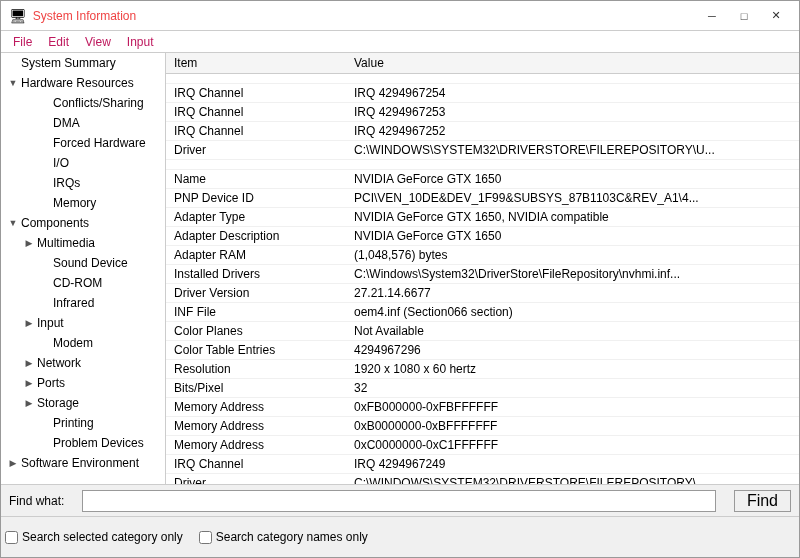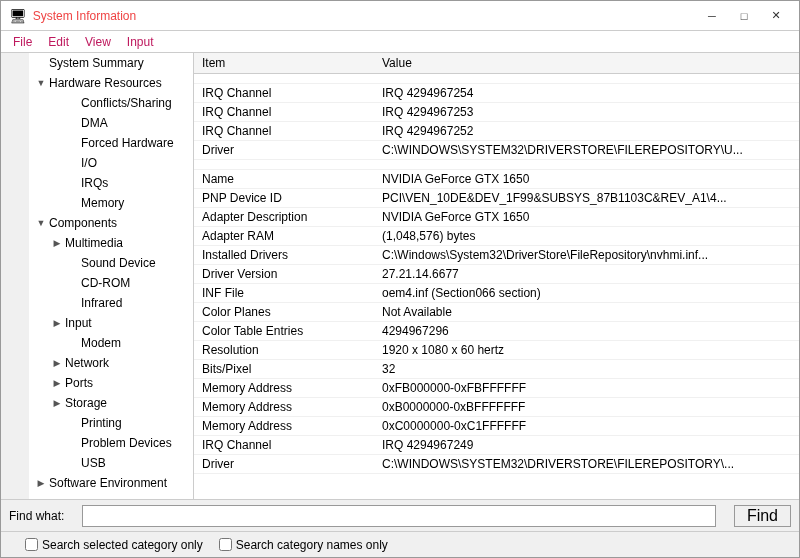--- a/index.html
+++ b/index.html
@@ -66,21 +66,20 @@
     .menu-item {
       padding: 2px 8px;
       cursor: pointer;
       font-size: 12px;
       color: #be185d;
     }
     .main-content {
       display: flex;
       flex: 1;
       overflow: hidden;
-      margin-left: 28px;
     }
     .tree-pane {
       width: 165px;
       background: #fff;
       border-right: 1px solid #ccc;
       overflow-y: auto;
       overflow-x: hidden;
       flex-shrink: 0;
     }
     .tree-item {
@@ -165,24 +164,24 @@
       height: 22px;
       padding: 0 12px;
       border: 1px solid #999;
       background: #f0f0f0;
       font-size: 16px;
       cursor: pointer;
       white-space: nowrap;
     }
     .search-options-bar {
       background: #f0f0f0;
-      height: 26px;
-      display: flex;
-      align-items: center;
-      padding: 0 24px;
+      height: 41px;
+      display: flex;
+      align-items: center;
+      padding: 0 4px;
       gap: 16px;
       border-top: 1px solid #ccc;
       flex-shrink: 0;
     }
     .checkbox-label {
       display: flex;
       align-items: center;
       gap: 4px;
       font-size: 12px;
       cursor: pointer;
@@ -336,26 +335,20 @@
           <span>Printing</span>
         </div>
       </div>
       <div class="tree-item">
         <div class="tree-row indent3">
           <span class="expander"></span>
           <span>Problem Devices</span>
         </div>
       </div>
       <div class="tree-item">
-        <div class="tree-row indent3">
-          <span class="expander"></span>
-          <span>USB</span>
-        </div>
-      </div>
-      <div class="tree-item">
         <div class="tree-row indent1">
           <span class="expander">▶</span>
           <span>Software Environment</span>
         </div>
       </div>
     </div>
 
     <div class="detail-pane">
       <table class="detail-table">
         <thead>
@@ -389,20 +382,24 @@
               <td></td>
               <td></td>
             </tr>
           <tr>
             <td>Name</td>
             <td>NVIDIA GeForce GTX 1650</td>
           </tr>
           <tr>
             <td>PNP Device ID</td>
             <td>PCI\VEN_10DE&amp;DEV_1F99&amp;SUBSYS_87B1103C&amp;REV_A1\4...</td>
+          </tr>
+          <tr>
+            <td>Adapter Type</td>
+            <td>NVIDIA GeForce GTX 1650, NVIDIA compatible</td>
           </tr>
           <tr>
             <td>Adapter Description</td>
             <td>NVIDIA GeForce GTX 1650</td>
           </tr>
           <tr>
             <td>Adapter RAM</td>
             <td>(1,048,576) bytes</td>
           </tr>
           <tr>

